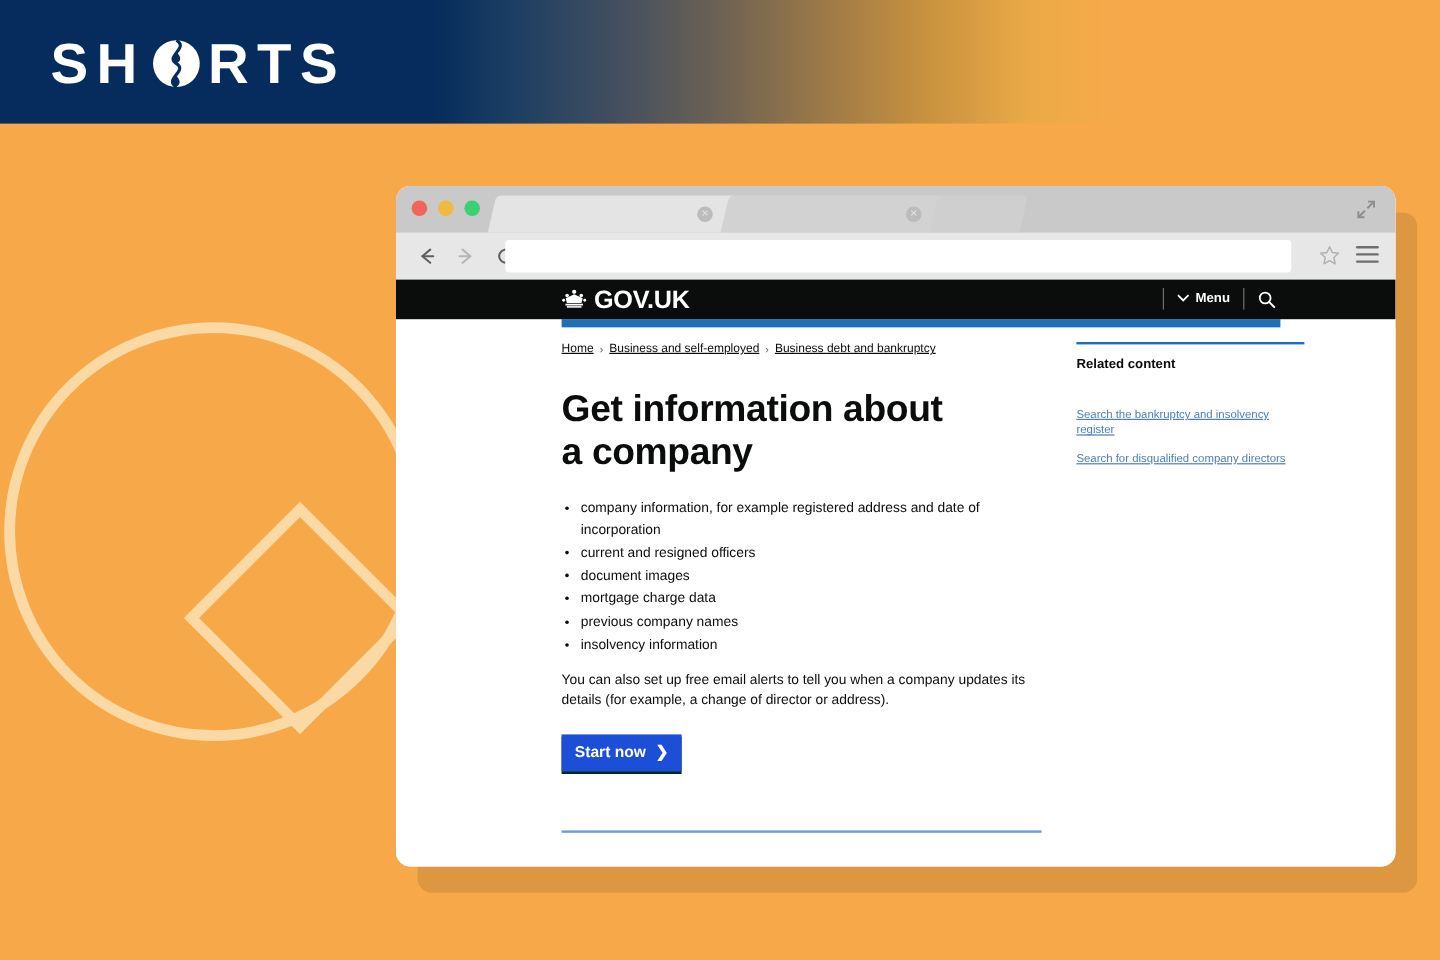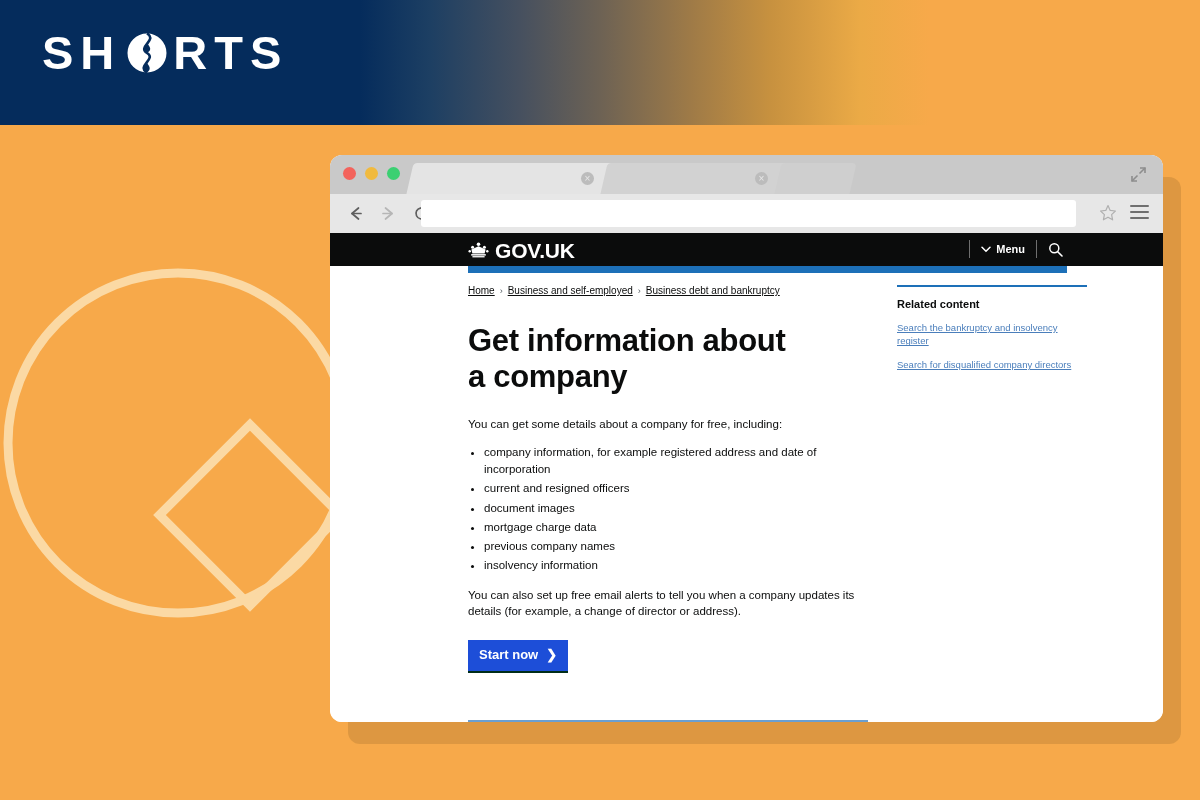--- a/index.html
+++ b/index.html
@@ -6,21 +6,21 @@
   html, body {
     width: 1200px; height: 800px;
     overflow: hidden;
     font-family: "Liberation Sans", sans-serif;
   }
   body { background: #F7A94A; position: relative; }
 
   
   .brand-header {
     position: absolute; left: 0; top: 0;
-    width: 1200px; height: 125px;
+    width: 1200px; height: 103px;
     background: linear-gradient(to right,
         #052c5c 0px, #052c5c 360px,
         #1d3f63 430px, #46505f 520px,
         #6d6254 600px, #9e7a47 690px,
         #c7913f 770px, #ebaa46 860px,
         #F7A94A 930px, #F7A94A 1200px);
   }
   .brand-logo {
     position: absolute; left: 42px; top: 20px;
     display: flex; align-items: center;
@@ -200,21 +200,21 @@
     font-family: "Liberation Sans", sans-serif;
   }
   .start-btn .chev { font-size: 13px; font-weight: 700; }
 
   .hr-blue {
     height: 2px; background: #6b9fd0;
     margin-top: 49px;
   }
 
   .side-rule { height: 2px; background: #1d70b8; margin-bottom: 11px; }
-  .side-title { font-size: 11px; font-weight: 700; color: #0b0c0c; margin-bottom: 11px; }
+  .side-title { font-size: 11px; font-weight: 700; color: #0b0c0c; margin-bottom: 29px; }
   .side-link {
     display: block;
     font-size: 9.5px; line-height: 1.42;
     color: #4a7ebb; text-decoration: underline;
     margin-bottom: 10px;
   }
 </style>
 </head>
 <body>
 
@@ -347,21 +347,20 @@
         <nav class="breadcrumb">
           <a href="#">Home</a>
           <span class="bc-sep">›</span>
           <a href="#">Business and self-employed</a>
           <span class="bc-sep">›</span>
           <a href="#">Business debt and bankruptcy</a>
         </nav>
 
         <h1 class="page-title">Get information about a company</h1>
 
-        <p class="body-text">You can get some details about a company for free, including:</p>
 
         <ul class="bullets">
           <li>company information, for example registered address and date of incorporation</li>
           <li>current and resigned officers</li>
           <li>document images</li>
           <li>mortgage charge data</li>
           <li>previous company names</li>
           <li>insolvency information</li>
         </ul>
 

